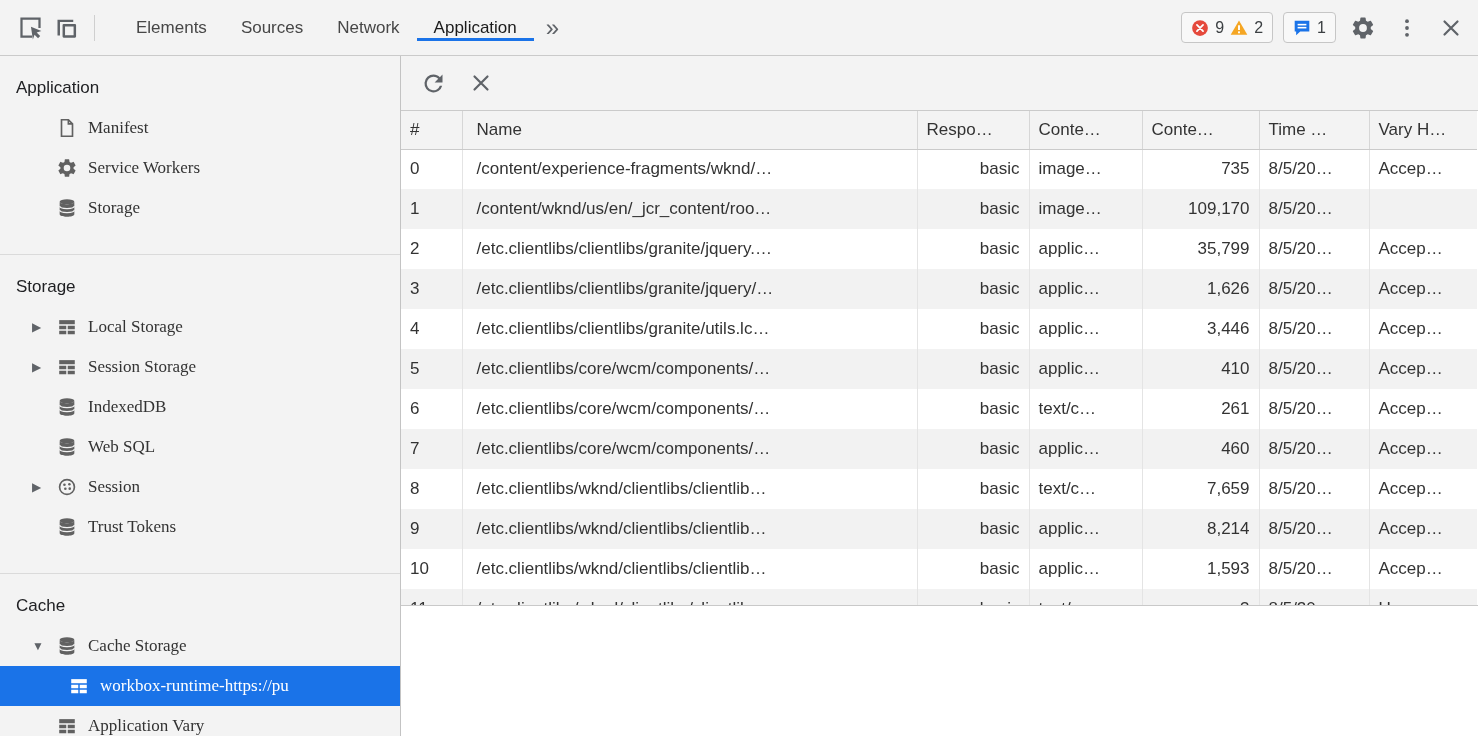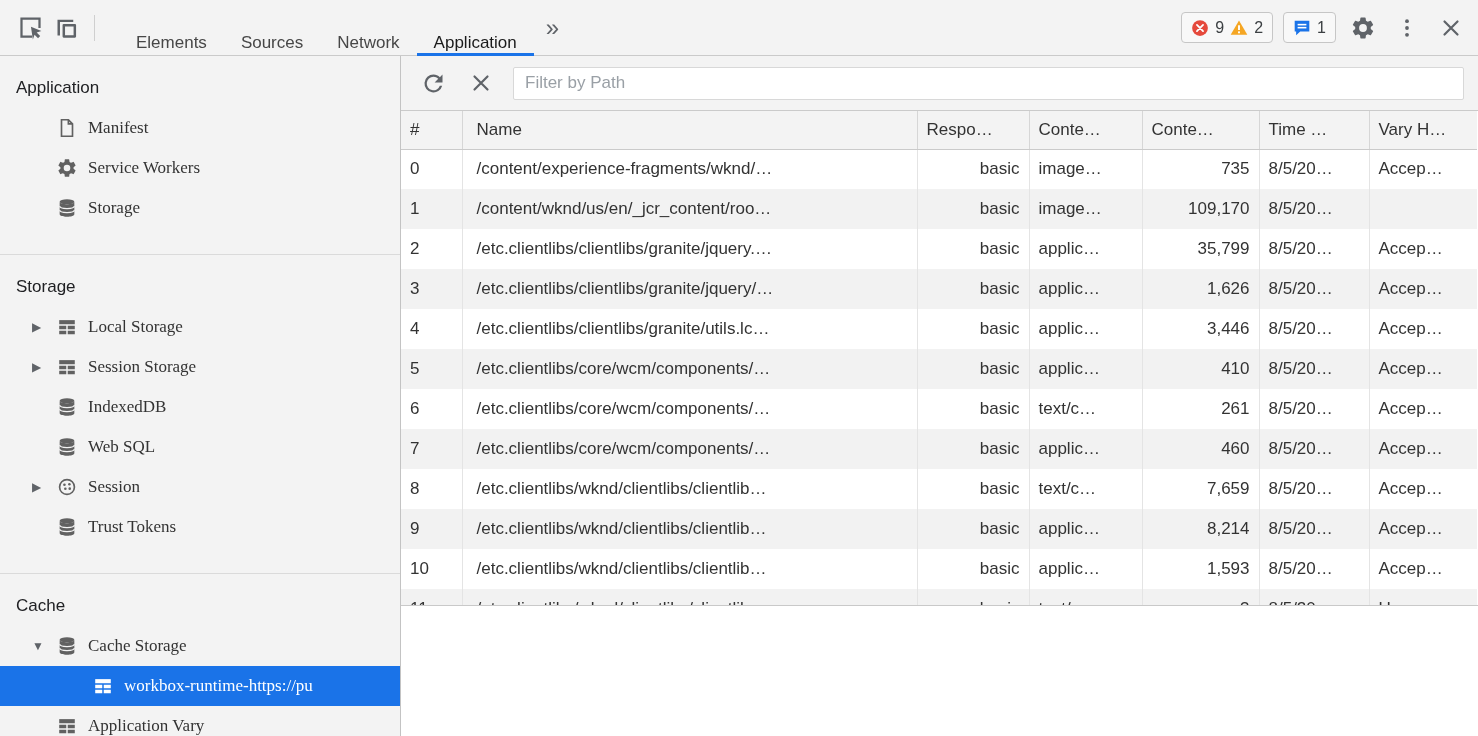--- a/index.html
+++ b/index.html
@@ -10,21 +10,21 @@
   }
   .window { width: 1478px; height: 736px; display: flex; flex-direction: column; background: #f3f3f3; }
 
   
   .topbar { height: 56px; flex: 0 0 56px; background: #f3f3f3; border-bottom: 1px solid #cacaca;
             display: flex; align-items: center; padding: 0 10px 0 12px; }
   .icon-btn { border: none; background: none; padding: 0; width: 36px; height: 36px;
               display: flex; align-items: center; justify-content: center; cursor: pointer; color: #5f6368; }
   .icon-btn span { display: flex; }
   .vdivider { width: 1px; height: 26px; background: #cfcfcf; margin: 0 10px; }
-  .tabstrip { display: flex; align-items: flex-end; height: 56px; margin-left: 14px; }
+  .tabstrip { display: flex; align-items: center; height: 56px; margin-left: 14px; }
   .tab { display: flex; align-items: center; padding: 0 17px; font-size: 17px; color: #474747;
          border-top: 3px solid transparent; border-bottom: 3px solid transparent; cursor: pointer; white-space: nowrap; }
   .tab.active { color: #1a1a1a; border-bottom-color: #1a73e8; }
   .more-tabs { border: none; background: none; font-size: 24px; color: #5f6368; padding: 0 12px;
                display: flex; align-items: center; cursor: pointer; font-family: inherit; }
   .topbar-right { margin-left: auto; display: flex; align-items: center; gap: 10px; }
   .badge-group { display: flex; align-items: center; gap: 6px; border: 1px solid #c6c6c6; border-radius: 4px;
                  height: 31px; padding: 0 9px; background: #f8f8f8; cursor: pointer; }
   .badge-group .count { font-size: 16px; color: #3c4043; }
   .badge-group span { display: flex; align-items: center; }
@@ -32,21 +32,21 @@
 
   
   .content { flex: 1; display: flex; min-height: 0; }
 
   
   .sidebar { width: 401px; flex: 0 0 401px; border-right: 1px solid #c3c3c3; background: #f3f3f3; overflow: hidden; }
   .sb-section { padding: 20px 0 26px 0; border-bottom: 1px solid #dadada; }
   .sb-section:last-child { border-bottom: none; }
   .sb-title { font-size: 17px; color: #202124; padding: 0 16px; line-height: 24px; margin-bottom: 8px; }
   .sb-item { display: flex; align-items: center; height: 40px; padding-left: 16px; cursor: pointer; color: #333; font-family: Liberation Serif, serif; }
-  .sb-item.nested { padding-left: 52px; }
+  .sb-item.nested { padding-left: 28px; }
   .expander { width: 40px; flex: 0 0 40px; font-size: 12px; color: #5f6368; line-height: 40px; padding-left: 16px; }
   .sb-item.nested .expander { width: 40px; flex-basis: 40px; }
   .sb-icon { width: 22px; height: 22px; flex: 0 0 22px; color: #616161; display: flex; align-items: center; }
   .sb-icon svg { width: 22px; height: 22px; display: block; }
   .sb-label { margin-left: 10px; font-size: 17px; white-space: nowrap; }
   .sb-item.selected { background: #1a73e8; color: #fff; }
   .sb-item.selected .sb-icon { color: #fff; }
 
   
   .main { flex: 1; display: flex; flex-direction: column; min-width: 0; background: #fff; }
@@ -336,21 +336,20 @@
               </svg>
           </span>
         </button>
         <button class="icon-btn">
           <span>
             <svg width="26" height="26" viewBox="0 0 24 24" fill="none" stroke="currentColor" stroke-width="2" stroke-linecap="round">
                 <path d="M6 6l12 12M18 6L6 18"></path>
               </svg>
           </span>
         </button>
-        <input class="filter-input" placeholder="Filter by Path" style="">
       </div>
 
       <div class="table-viewport">
         <table>
           <colgroup>
             <col style="width:61px">
               <col style="width:455px">
               <col style="width:112px">
               <col style="width:113px">
               <col style="width:117px">

